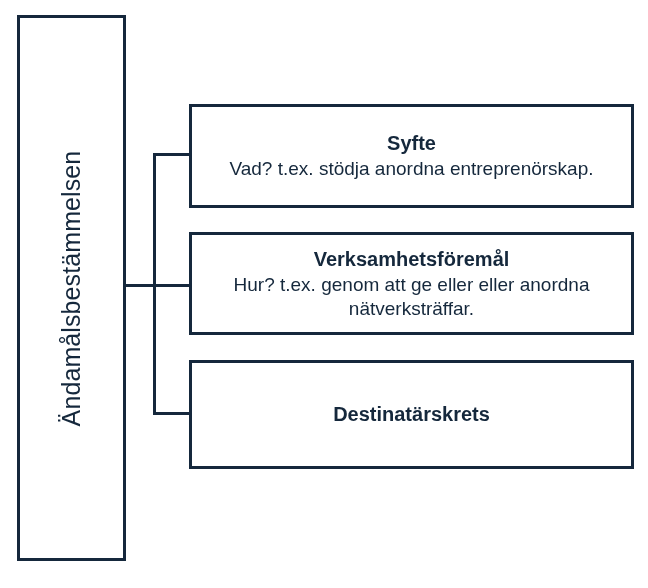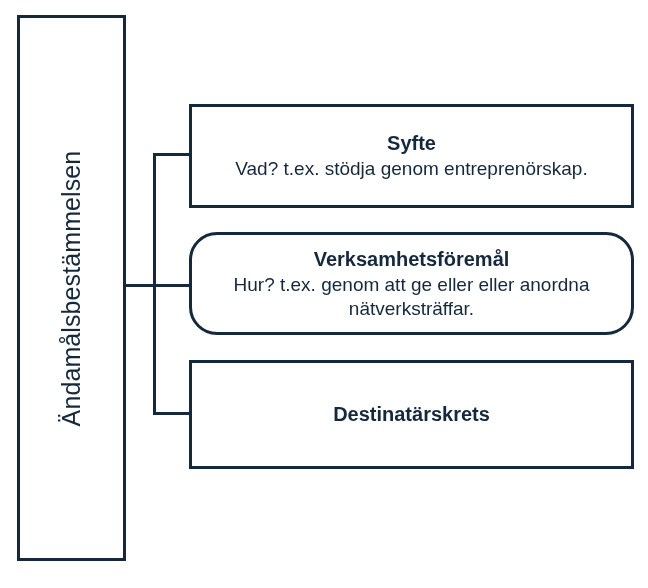--- a/index.html
+++ b/index.html
@@ -89,21 +89,21 @@
     border: 3px solid #15283c;
     background: #ffffff;
     display: flex;
     flex-direction: column;
     align-items: center;
     justify-content: center;
     text-align: center;
     padding: 16px 8px;
   }
   .child-box.box-1 { top: 104px;  height: 104px; }
-  .child-box.box-2 { top: 232px;  height: 103px; border-radius: 28px; }
+  .child-box.box-2 { top: 232px;  height: 103px; }
   .child-box.box-3 { top: 360px;  height: 109px; }
 
   .child-title {
     font-size: 20px;
     font-weight: bold;
     line-height: 1.25;
     color: #15283c;
     margin-bottom: 1px;
   }
   .child-desc {
@@ -122,21 +122,21 @@
   </div>
 
   <div class="conn conn-stub-root"></div>
   <div class="conn conn-trunk"></div>
   <div class="conn conn-branch-1"></div>
   <div class="conn conn-branch-2"></div>
   <div class="conn conn-branch-3"></div>
 
   <div class="child-box box-1">
     <div class="child-title">Syfte</div>
-    <div class="child-desc">Vad? t.ex. stödja genom entreprenörskap.</div>
+    <div class="child-desc">Vad? t.ex. stödja anordna entreprenörskap.</div>
   </div>
 
   <div class="child-box box-2">
     <div class="child-title">Verksamhetsföremål</div>
     <div class="child-desc">Hur? t.ex. genom att ge eller eller anordna nätverksträffar.</div>
   </div>
 
   <div class="child-box box-3">
     <div class="child-title">Destinatärskrets</div>
   </div>

